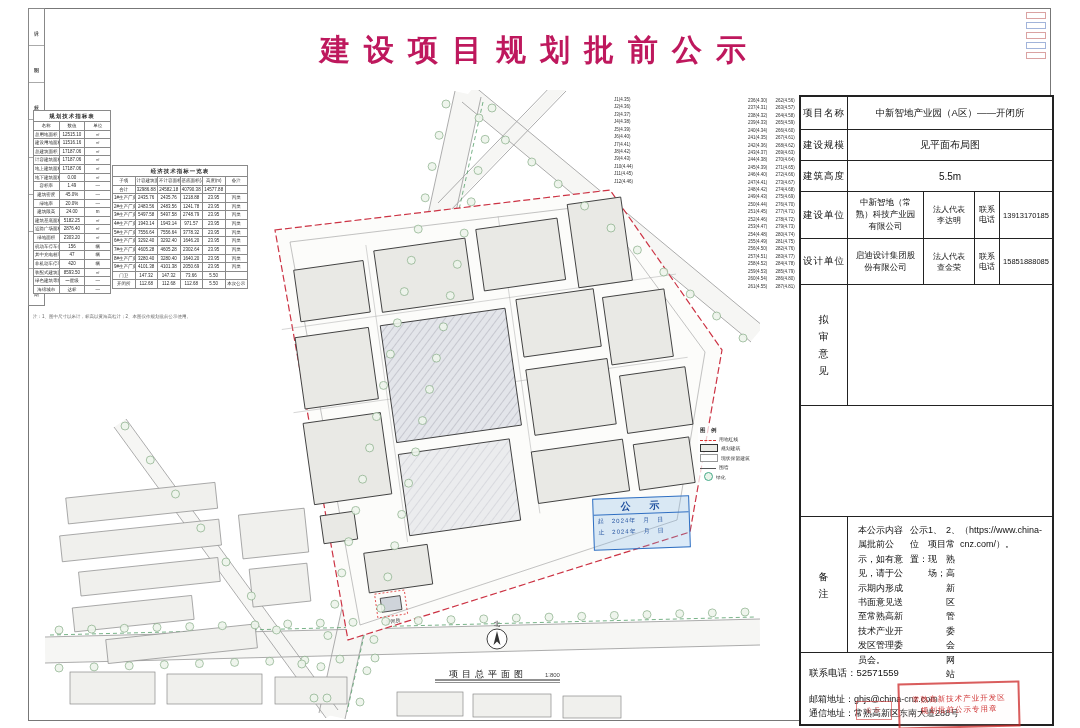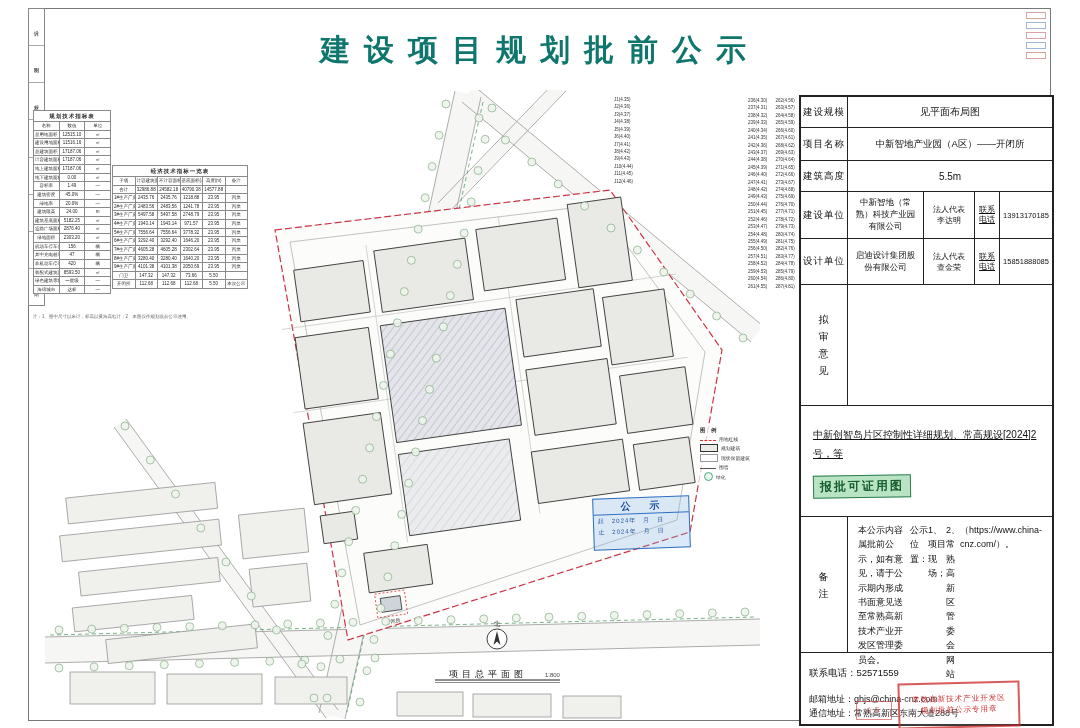--- a/index.html
+++ b/index.html
@@ -8,21 +8,21 @@
 
   .sheet-border{position:absolute;left:28px;top:8px;width:1021px;height:711px;border:1px solid #777;background:transparent;}
 
   
   .corner-strip{position:absolute;left:28px;top:8px;width:15px;height:296px;border:1px solid #888;background:#fff;display:flex;flex-direction:column;z-index:3;}
   .corner-strip .cell{flex:1;border-bottom:1px solid #aaa;display:flex;align-items:center;justify-content:center;
       font-size:5px;color:#444;writing-mode:vertical-rl;letter-spacing:1px;}
   .corner-strip .cell:last-child{border-bottom:none;}
 
   .big-title{position:absolute;left:290px;top:30px;width:500px;text-align:center;font-size:30px;font-weight:700;
-      letter-spacing:14px;color:#0f766e;z-index:3;white-space:nowrap;}
+      letter-spacing:14px;color:#be185d;z-index:3;white-space:nowrap;}
 
   
   .dtable{position:absolute;border-collapse:collapse;background:#fff;z-index:3;table-layout:fixed;}
   .dtable td,.dtable th{border:0.5px solid #8a8a8a;font-size:4.5px;line-height:1.25;padding:1px 1px;color:#2a2a2a;
       font-weight:normal;white-space:nowrap;overflow:hidden;text-align:center;}
   .dtable .t-title{font-size:5.5px;font-weight:700;letter-spacing:1px;text-align:center;padding:1.5px 0;}
   #table1{left:33px;top:110px;width:78px;}
   #table2{left:112px;top:165px;width:136px;}
   #tnotes{position:absolute;left:33px;top:314px;width:215px;font-size:4.5px;color:#666;line-height:1.5;z-index:3;}
 
@@ -61,21 +61,21 @@
   .irow{display:flex;border-bottom:1px solid #222;flex:none;}
   .irow:last-child{border-bottom:none;}
   .ilabel{width:46px;flex:none;border-right:1px solid #222;display:flex;align-items:center;justify-content:center;
       font-size:9.5px;letter-spacing:1px;text-align:center;}
   .ilabel.vert span{display:inline-block;width:12px;line-height:1.7;font-size:10px;}
   .ivalue{flex:1;display:flex;align-items:center;justify-content:center;font-size:10px;padding:2px 4px;text-align:center;}
   .split{display:flex;padding:0;align-items:stretch;}
   .company{flex:1;border-right:1px solid #222;display:flex;align-items:center;padding:2px 4px;font-size:8.5px;line-height:1.4;text-align:center;}
   .rep{width:50px;flex:none;border-right:1px solid #222;display:flex;flex-direction:column;align-items:center;justify-content:center;font-size:8px;gap:0;}
   .tellbl{width:22px;flex:none;border-right:1px solid #222;display:flex;align-items:center;justify-content:center;
-      font-size:8px;line-height:1.25;text-align:center;padding:1px;text-decoration:underline;}
+      font-size:8px;line-height:1.25;text-align:center;padding:1px;}
   .telnum{width:52px;flex:none;display:flex;align-items:center;justify-content:center;font-size:7.5px;}
   .opinion{padding:10px 14px;font-size:10.5px;line-height:1.95;text-align:left;}
   .basis{flex-direction:column;align-items:flex-start;justify-content:center;padding:6px 12px;}
   .basis-line{font-size:10px;line-height:1.9;text-decoration:underline;text-align:left;}
   .basis-stamp{margin-top:12px;font-size:12px;font-weight:700;color:#155c2e;background:#b9e4c4;
       border:1px solid #2e7d4f;padding:2px 6px;letter-spacing:2px;transform:rotate(-1deg);}
   .remark{flex-direction:row;align-items:flex-start;justify-content:center;padding:6px 10px;font-size:9px;line-height:1.6;text-align:left;}
   .remark p{margin:0;}
   .orgblock{flex:1;display:flex;flex-direction:column;padding:6px 8px 4px 8px;}
   .org-name{text-align:center;font-size:11px;font-weight:700;letter-spacing:0.5px;}
@@ -625,27 +625,27 @@
     </div>
 </div>
 
 <div class="stamp-blue">
   <div class="bs-title">公  示</div>
   <div class="bs-row">起　2024年　月　日</div>
   <div class="bs-row">止　2024年　月　日</div>
 </div>
 
 <div class="info-panel">
+  <div class="irow" style="height:32px">
+    <div class="ilabel">项目名称</div>
+    <div class="ivalue" style="font-size:9.5px">中新智地产业园（A区）——开闭所</div>
+  </div>
   <div class="irow" style="height:30px">
     <div class="ilabel">建设规模</div>
     <div class="ivalue">见平面布局图</div>
-  </div>
-  <div class="irow" style="height:32px">
-    <div class="ilabel">项目名称</div>
-    <div class="ivalue" style="font-size:9.5px">中新智地产业园（A区）——开闭所</div>
   </div>
   <div class="irow" style="height:30px">
     <div class="ilabel">建筑高度</div>
     <div class="ivalue">5.5m</div>
   </div>
   <div class="irow" style="height:46px">
     <div class="ilabel">建设单位</div>
     <div class="ivalue split">
       <div class="company">中新智地（常熟）科技产业园有限公司</div>
       <div class="rep">
@@ -667,24 +667,20 @@
       <div class="tellbl">联系电话</div>
       <div class="telnum">15851888085</div>
     </div>
   </div>
   <div class="irow" style="height:120px">
     <div class="ilabel vert">
         <span>拟审意见</span>
       </div>
   </div>
   <div class="irow" style="height:110px">
-    <div class="ivalue basis">
-      <div class="basis-line">中新创智岛片区控制性详细规划、常高规设[2024]2号，等</div>
-      <div class="basis-stamp">报批可证用图</div>
-    </div>
   </div>
   <div class="irow" style="height:135px">
     <div class="ilabel vert">
         <span>备注</span>
       </div>
     <div class="ivalue remark">
       <p>本公示内容属批前公示，如有意见，请于公示期内形成书面意见送至常熟高新技术产业开发区管理委员会。</p>
       <p>公示位置：</p>
       <p>1、项目现场；</p>
       <p>2、常熟高新区管委会网站</p>

